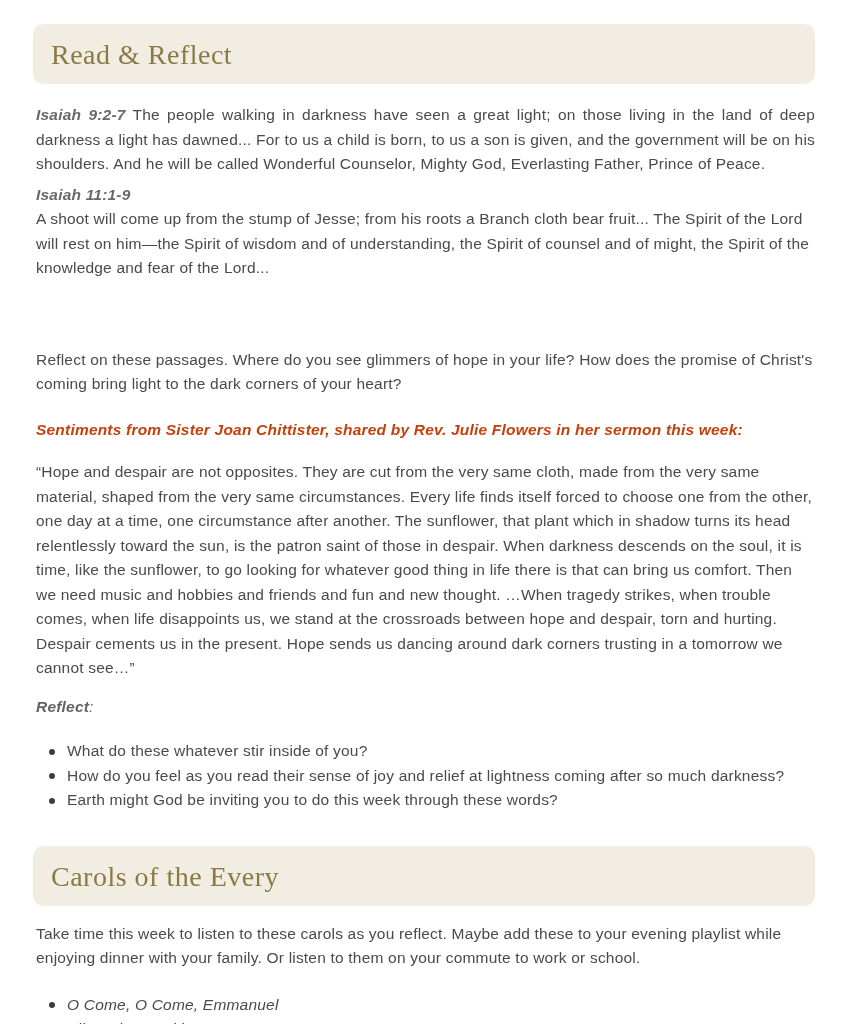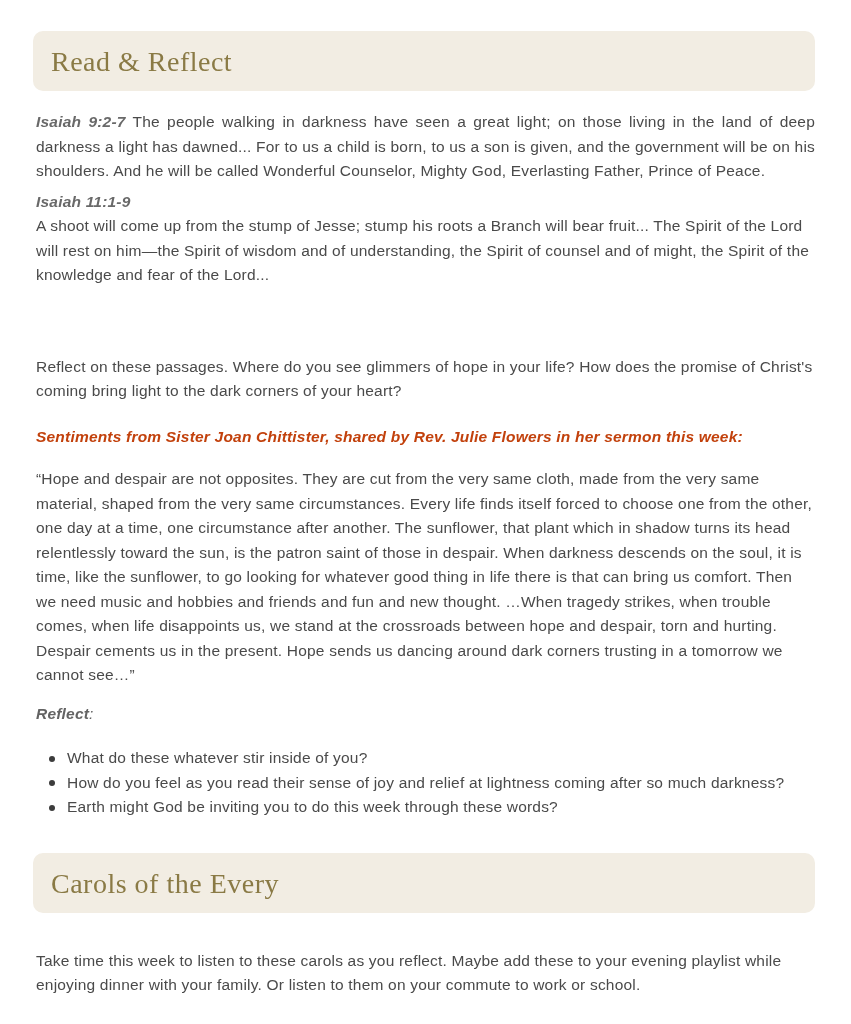--- a/index.html
+++ b/index.html
@@ -5,21 +5,21 @@
   html, body { margin: 0; padding: 0; background: #ffffff; }
   .page {
     width: 851px;
     height: 1024px;
     margin: 0;
     background: #ffffff;
     overflow: hidden;
     font-family: "Liberation Sans", "DejaVu Sans", sans-serif;
     color: #4a4a4a;
     box-sizing: border-box;
-    padding: 31px 36px 0 33px;
+    padding: 24px 36px 0 33px;
   }
   .banner {
     background: #f2ede3;
     border-radius: 10px;
     height: 60px;
     display: flex;
     align-items: center;
     padding: 0 20px 0 18px;
     box-sizing: border-box;
   }
@@ -74,40 +74,40 @@
   ul.bullet-list li .dot {
     position: absolute;
     left: 13px;
     top: 9.5px;
     width: 6px;
     height: 6px;
     border-radius: 50%;
     background: #3c3c3c;
   }
   .banner-2 { margin-top: 33px; }
-  .p-carols-intro { margin-top: 36px; }
+  .p-carols-intro { margin-top: 16px; }
   ul.songs-list { margin-top: 22px; }
   ul.songs-list li { font-style: italic; }
 </style>
 </head>
 <body>
 
 <div class="page">
 
   <div class="banner banner-1">
     <div class="banner-title">Read &amp; Reflect</div>
   </div>
 
   <div class="prose">
 
     <p class="p-scripture-1"><span class="scripture-ref">Isaiah 9:2-7</span> <span>The people walking in darkness have seen a great light; on those living in the land of deep darkness a light has dawned... For to us a child is born, to us a son is given, and the government will be on his shoulders. And he will be called Wonderful Counselor, Mighty God, Everlasting Father, Prince of Peace.</span></p>
 
     <p class="ref-line"><span class="scripture-ref">Isaiah 11:1-9</span></p>
 
-    <p class="p-scripture-2">A shoot will come up from the stump of Jesse; stump his roots a Branch will bear fruit... The Spirit of the Lord will rest on him—the Spirit of wisdom and of understanding, the Spirit of counsel and of might, the Spirit of the knowledge and fear of the Lord...</p>
+    <p class="p-scripture-2">A shoot will come up from the stump of Jesse; from his roots a Branch cloth bear fruit... The Spirit of the Lord will rest on him—the Spirit of wisdom and of understanding, the Spirit of counsel and of might, the Spirit of the knowledge and fear of the Lord...</p>
 
     <p class="p-reflect-prompt">Reflect on these passages. Where do you see glimmers of hope in your life? How does the promise of Christ's coming bring light to the dark corners of your heart?</p>
 
     <p class="p-sentiments">Sentiments from Sister Joan Chittister, shared by Rev. Julie Flowers in her sermon this week:</p>
 
     <p class="p-quote">“Hope and despair are not opposites. They are cut from the very same cloth, made from the very same material, shaped from the very same circumstances. Every life finds itself forced to choose one from the other, one day at a time, one circumstance after another. The sunflower, that plant which in shadow turns its head relentlessly toward the sun, is the patron saint of those in despair. When darkness descends on the soul, it is time, like the sunflower, to go looking for whatever good thing in life there is that can bring us comfort. Then we need music and hobbies and friends and fun and new thought.  …When tragedy strikes, when trouble comes, when life disappoints us, we stand at the crossroads between hope and despair, torn and hurting. Despair cements us in the present. Hope sends us dancing around dark corners trusting in a tomorrow we cannot see…”</p>
 
     <p class="p-reflect-label"><span class="reflect-word">Reflect</span><span class="reflect-colon">:</span></p>
 
     <ul class="bullet-list">

